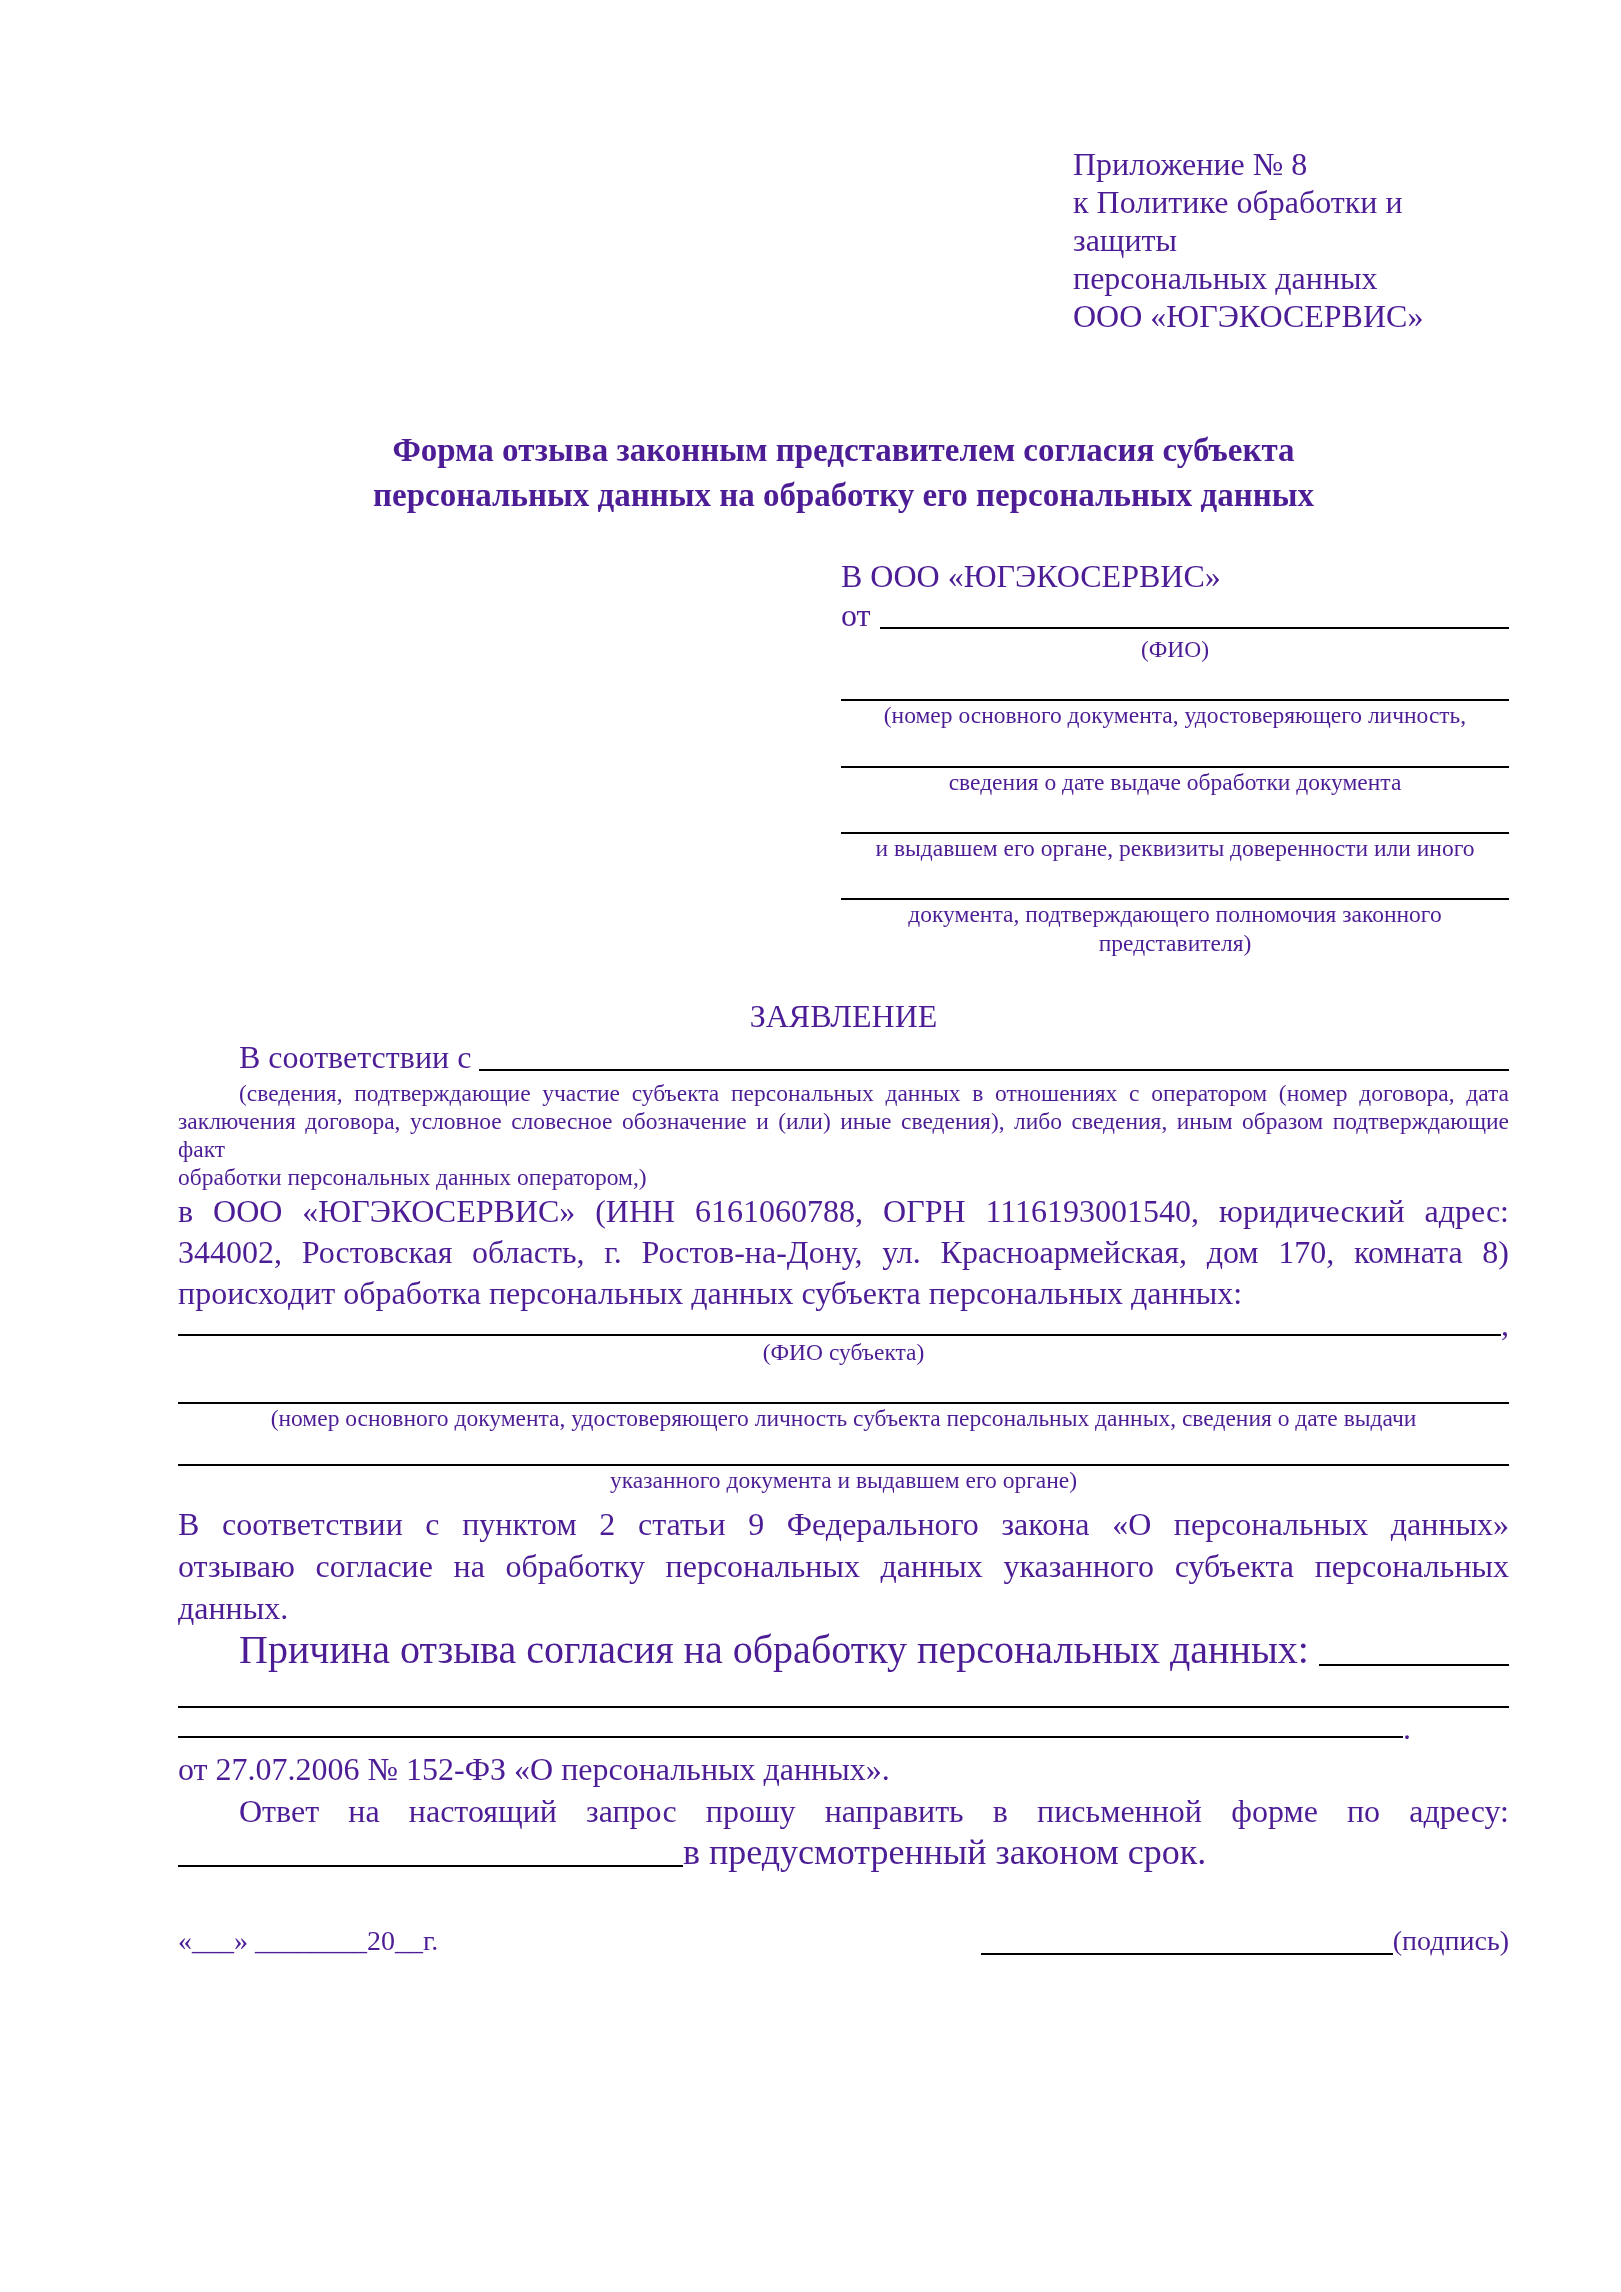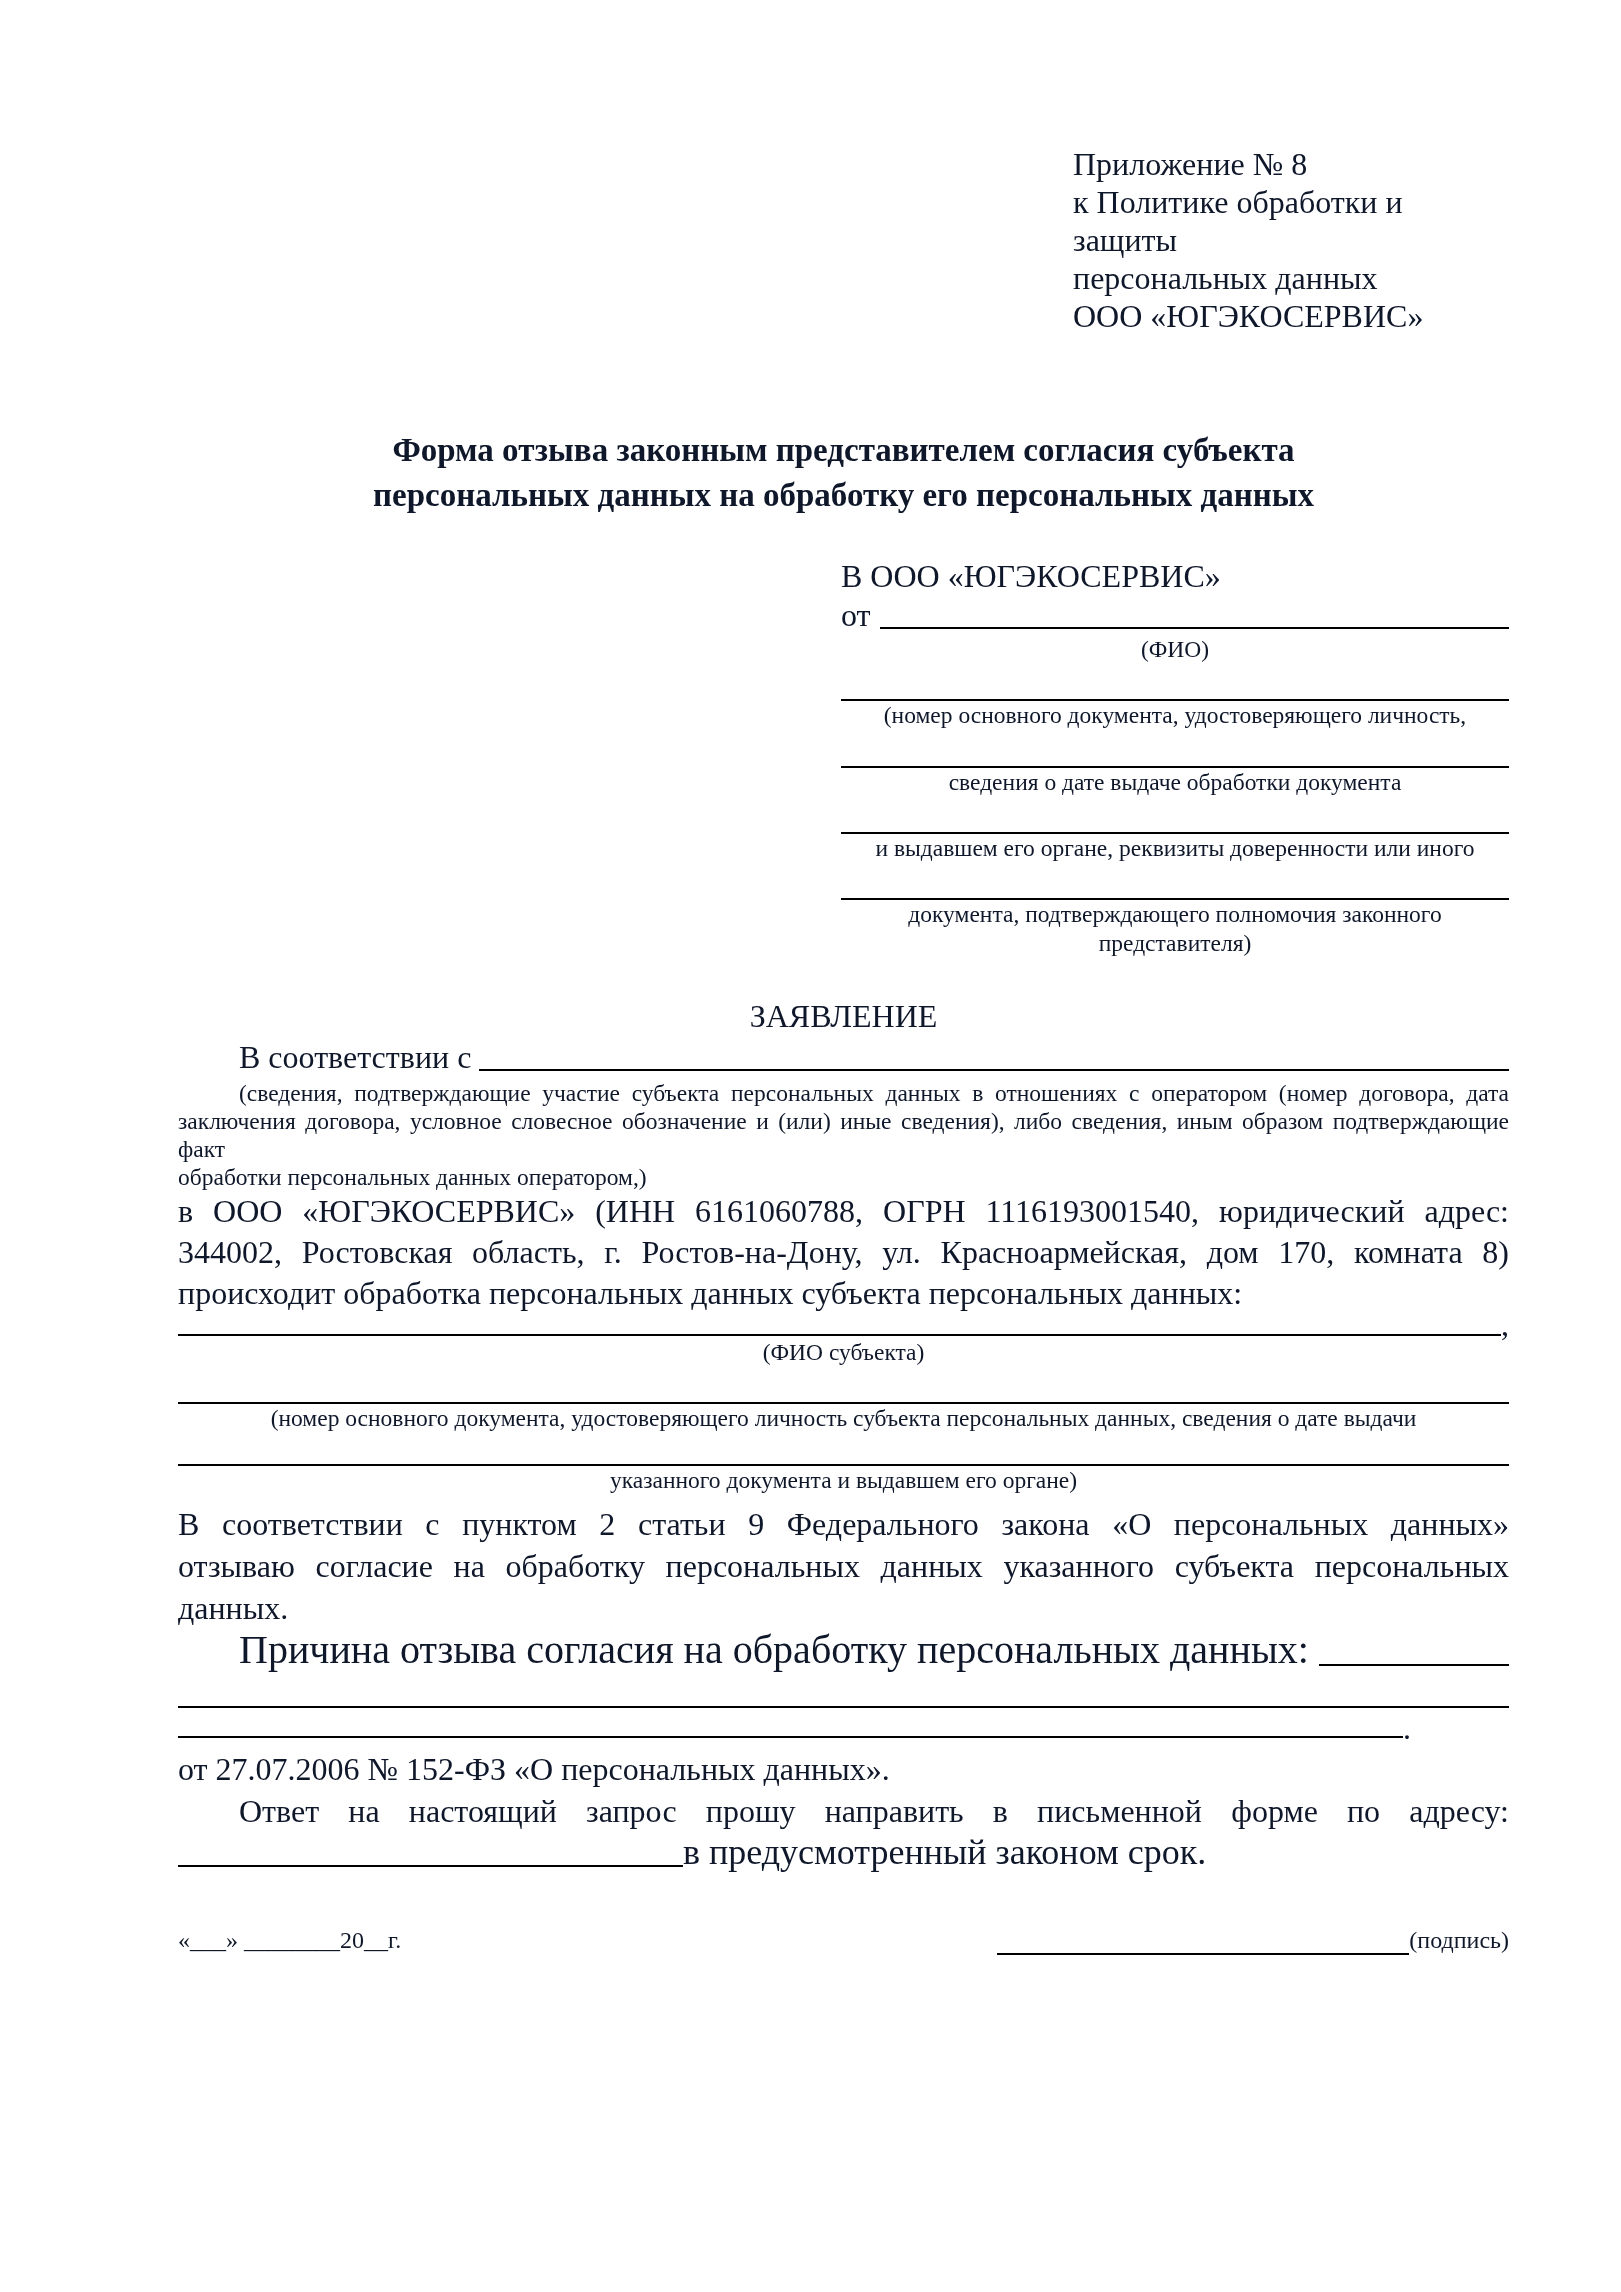--- a/index.html
+++ b/index.html
@@ -4,21 +4,21 @@
 <style>
   html,body{margin:0;padding:0;background:#888;}
   .page{
     position:relative;
     width:1621px;height:2293px;
     margin:0 auto;
     background:#ffffff;
     box-sizing:border-box;
     padding:145px 112px 8px 178px;
     font-family:"Liberation Serif","DejaVu Serif",serif;
-    color:#0f172a;
+    color:#4c1d95;
   }
   .annex{width:436px;margin-left:auto;font-size:32px;line-height:38px;}
   .doc-title{margin-top:93px;text-align:center;font-weight:bold;font-size:33px;line-height:45px;}
   .addressee{margin-top:39px;margin-left:663px;width:668px;font-size:32px;}
   .addr-org{line-height:39px;}
   .row{display:flex;align-items:flex-end;}
   .from-row{height:39px;}
   .from-label{line-height:39px;margin-right:9.8px;}
   .inline-fill{flex:1;border-bottom:2.9px solid #000;height:29px;margin-bottom:5.9px;}
   .cap{font-size:23.5px;line-height:29px;text-align:center;}
@@ -39,21 +39,21 @@
   .reason-row{height:42px;font-size:40px;}
   .reason-label{line-height:42px;margin-right:9.8px;white-space:nowrap;}
   .blank-1{margin-top:13.7px;height:21.6px;}
   .dot-row{margin-top:7.8px;height:25.5px;font-size:32px;}
   .dot-row .fill{width:1225px;height:21.6px;margin-bottom:3.9px;}
   .dot-row .period{line-height:25.5px;}
   .ack{margin-top:5.9px;}
   .suffix-row{height:41px;font-size:36px;align-items:flex-end;}
   .suffix-row .fill{width:505px;height:31px;margin-bottom:5.9px;}
   .suffix-text{line-height:41px;}
-  .footer-row{margin-top:47px;font-size:24px;justify-content:space-between;}
+  .footer-row{margin-top:47px;font-size:28px;justify-content:space-between;}
   .date-text{line-height:41px;}
   .sig-group{display:flex;align-items:flex-end;}
   .sig-group .fill{width:412px;height:31px;margin-bottom:5.9px;}
   .sig-cap{line-height:41px;}
 </style>
 </head>
 <body>
 
 <div class="page">
 

